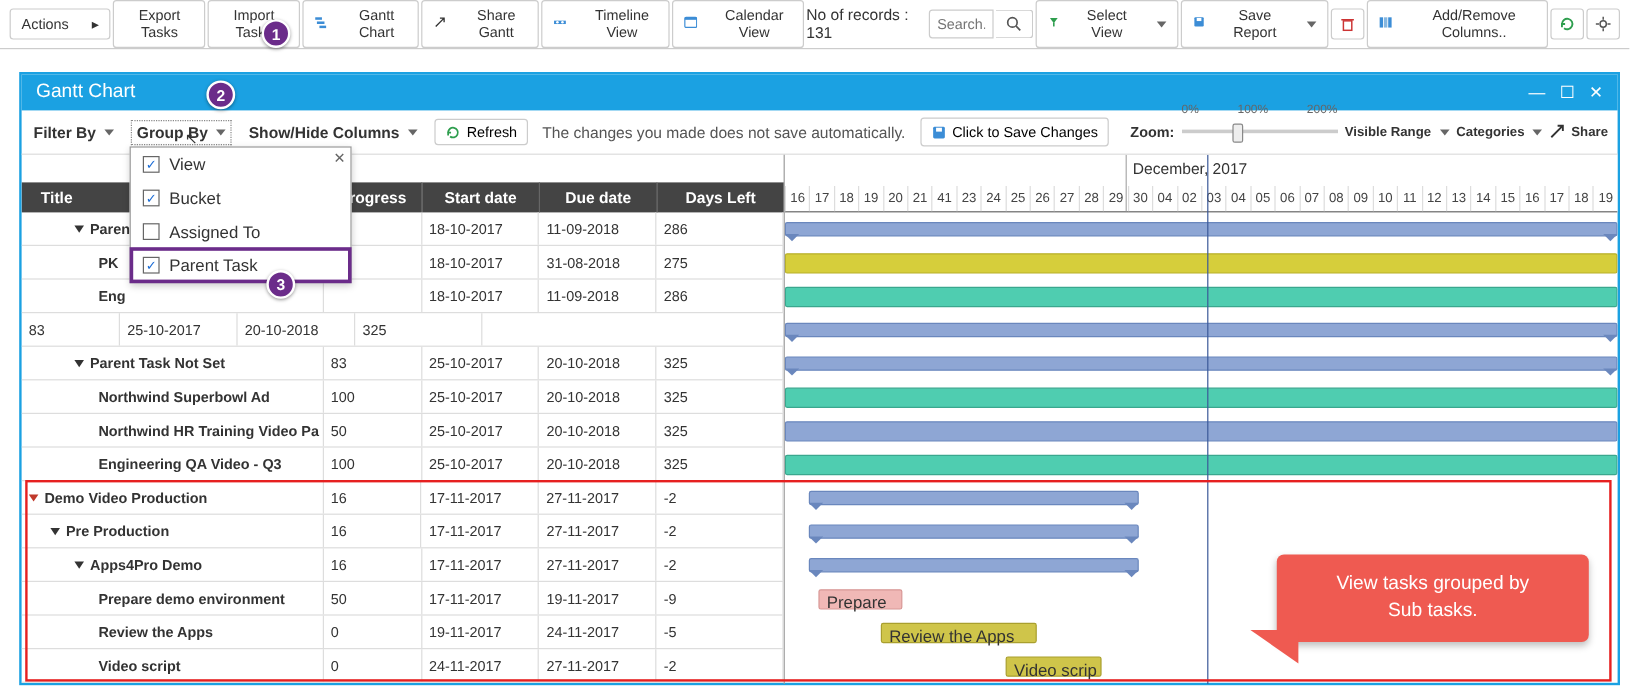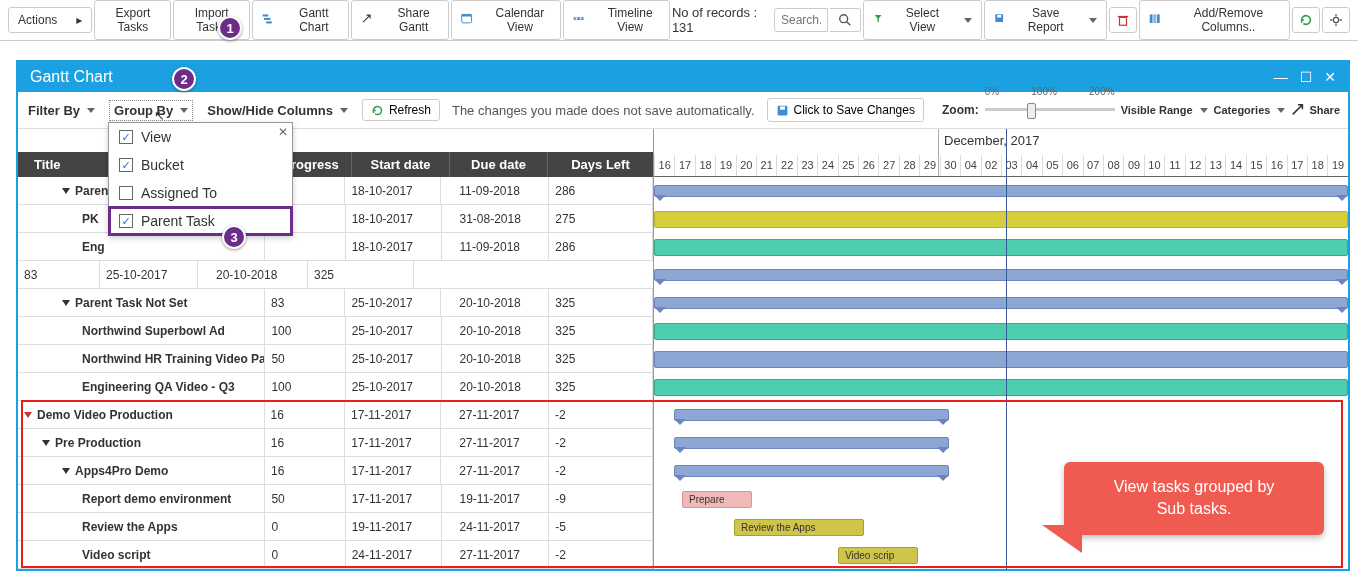--- a/index.html
+++ b/index.html
@@ -62,42 +62,42 @@
 .col-title.c2 { width: 82px; flex: none; }
 .col-title.c3 { width: 98px; flex: none; }
 .col-title.c4 { width: 98px; flex: none; }
 .col-title.c5 { width: 106px; flex: none; }
 
 .row { height: 28px; display: flex; align-items: center; border-bottom: 1px solid #ddd; }
 .cell { border-right: 1px solid #ddd; height: 100%; display: flex; align-items: center; padding: 0 6px; font-size: 12px; overflow: hidden; white-space: nowrap; }
 .cell.c1 { width: 252px; }
 .cell.c2 { width: 82px; }
 .cell.c3 { width: 98px; }
-.cell.c4 { width: 98px; margin-left: 12px; }
+.cell.c4 { width: 98px; }
 .cell.c5 { width: 106px; }
 .caret { width: 0; height: 0; border-left: 4px solid transparent; border-right: 4px solid transparent; border-top: 6px solid #333; margin-right: 5px; flex: none; }
 .caret.red { border-top-color: #c0392b; }
 .bold { font-weight: 600; }
 .ind-1 { padding-left: 24px !important; }
 .ind-2 { padding-left: 44px !important; }
 .ind-3 { padding-left: 64px !important; font-weight: bold; }
 
 .bars { position: relative; }
 .bar-row { height: 28px; position: relative; border-bottom: 1px solid transparent; }
 .bar { position: absolute; top: 6px; height: 17px; border-radius: 2px; }
 .bar.summary { height: 12px; top: 8px; }
 .bar.summary::before, .bar.summary::after { content: ''; position: absolute; bottom: -5px; width: 0; height: 0; border-left: 6px solid transparent; border-right: 6px solid transparent; }
 .bar.blue { background: #8ea6d4; border: 1px solid #6a87bd; }
 .bar.summary.blue::before { left: -1px; border-top: 6px solid #6a87bd; }
 .bar.summary.blue::after { right: -1px; border-top: 6px solid #6a87bd; }
 .bar.yellow { background: #d6ce3b; border: 1px solid #b8b02b; }
 .bar.green { background: #4fcdb0; border: 1px solid #3aa78e; }
 .bar.pink { background: #f0b8b6; border: 1px solid #d89795; }
 .bar.olive { background: #cfc54a; border: 1px solid #a99f2e; }
-.bar-label { position: absolute; top: 2px; font-size: 10px; padding: 0 4px; white-space: nowrap; color: #333; }
+.bar-label { position: absolute; top: 2px; font-size: 14px; padding: 0 4px; white-space: nowrap; color: #333; }
 
 
 .red-highlight { position: absolute; border: 2px solid #e62020; z-index: 20; pointer-events: none; }
 
 
 .callout { position: absolute; right: 24px; top: 400px; width: 260px; background: #ef5a51; color: #fff; border-radius: 6px; padding: 14px 16px; font-size: 16px; text-align: center; line-height: 1.4; z-index: 30; box-shadow: 0 3px 6px rgba(0,0,0,.25); }
 .callout::after { content: ''; position: absolute; bottom: -18px; left: -22px; width: 0; height: 0; border-right: 40px solid #ef5a51; border-bottom: 28px solid transparent; }
 
 
 svg { display: block; }
@@ -126,35 +126,35 @@
     <span class="ico">
         <svg viewBox="0 0 16 16">
           <path d="M3 13 L13 3 M8 3 H13 V8" stroke="#333" stroke-width="1.6" fill="none"></path>
         </svg>
       </span>
     <span>Share Gantt</span>
   </button>
   <button class="tool-btn">
     <span class="ico">
         <svg viewBox="0 0 16 16">
-          <rect x="1" y="2" width="14" height="12" rx="1.5" fill="none" stroke="#3c8dd6" stroke-width="1.4"></rect>
-          <rect x="1" y="2" width="14" height="3" fill="#3c8dd6"></rect>
-        </svg>
-      </span>
-    <span>Calendar View</span>
-  </button>
-  <button class="tool-btn">
-    <span class="ico">
-        <svg viewBox="0 0 16 16">
           <rect x="1" y="6" width="14" height="4" fill="#3c8dd6"></rect>
           <circle cx="5" cy="8" r="1.5" fill="#fff"></circle>
           <circle cx="11" cy="8" r="1.5" fill="#fff"></circle>
         </svg>
       </span>
     <span>Timeline View</span>
+  </button>
+  <button class="tool-btn">
+    <span class="ico">
+        <svg viewBox="0 0 16 16">
+          <rect x="1" y="2" width="14" height="12" rx="1.5" fill="none" stroke="#3c8dd6" stroke-width="1.4"></rect>
+          <rect x="1" y="2" width="14" height="3" fill="#3c8dd6"></rect>
+        </svg>
+      </span>
+    <span>Calendar View</span>
   </button>
 
   <div class="nrecords">No of records : 131</div>
   <input class="search-box" placeholder="Search..." style="">
   <button class="search-btn"><span><svg width="14" height="14" viewBox="0 0 16 16">
           <circle cx="6.5" cy="6.5" r="4.5" fill="none" stroke="#555" stroke-width="1.6"></circle>
           <line x1="10" y1="10" x2="14" y2="14" stroke="#555" stroke-width="1.6"></line>
         </svg></span></button>
   <button class="tool-btn">
     <span class="ico">
@@ -423,21 +423,21 @@
               <span class="caret "></span>
               <span>Apps4Pro Demo</span>
             </div>
        <div class="cell c2">16</div>
        <div class="cell c3">17-11-2017</div>
        <div class="cell c4">27-11-2017</div>
        <div class="cell c5">-2</div>
      </div>
           <div class="row">
        <div class="cell c1 ind-3 ">
-              <span>Report demo environment</span>
+              <span>Prepare demo environment</span>
             </div>
        <div class="cell c2">50</div>
        <div class="cell c3">17-11-2017</div>
        <div class="cell c4">19-11-2017</div>
        <div class="cell c5">-9</div>
      </div>
           <div class="row">
        <div class="cell c1 ind-3 ">
               <span>Review the Apps</span>
             </div>
@@ -462,21 +462,21 @@
       <div class="timescale-header">
         <div class="month-sep"></div>
         <div class="month-label">December, 2017</div>
         <div class="day-row" id="day-row">
             <div class="day-cell">16</div>
             <div class="day-cell">17</div>
             <div class="day-cell">18</div>
             <div class="day-cell">19</div>
             <div class="day-cell">20</div>
             <div class="day-cell">21</div>
-            <div class="day-cell">22</div>
+            <div class="day-cell">41</div>
             <div class="day-cell">23</div>
             <div class="day-cell">24</div>
             <div class="day-cell">25</div>
             <div class="day-cell">26</div>
             <div class="day-cell">27</div>
             <div class="day-cell">28</div>
             <div class="day-cell">29</div>
             <div class="day-cell">30</div>
             <div class="day-cell">04</div>
             <div class="day-cell">02</div>

